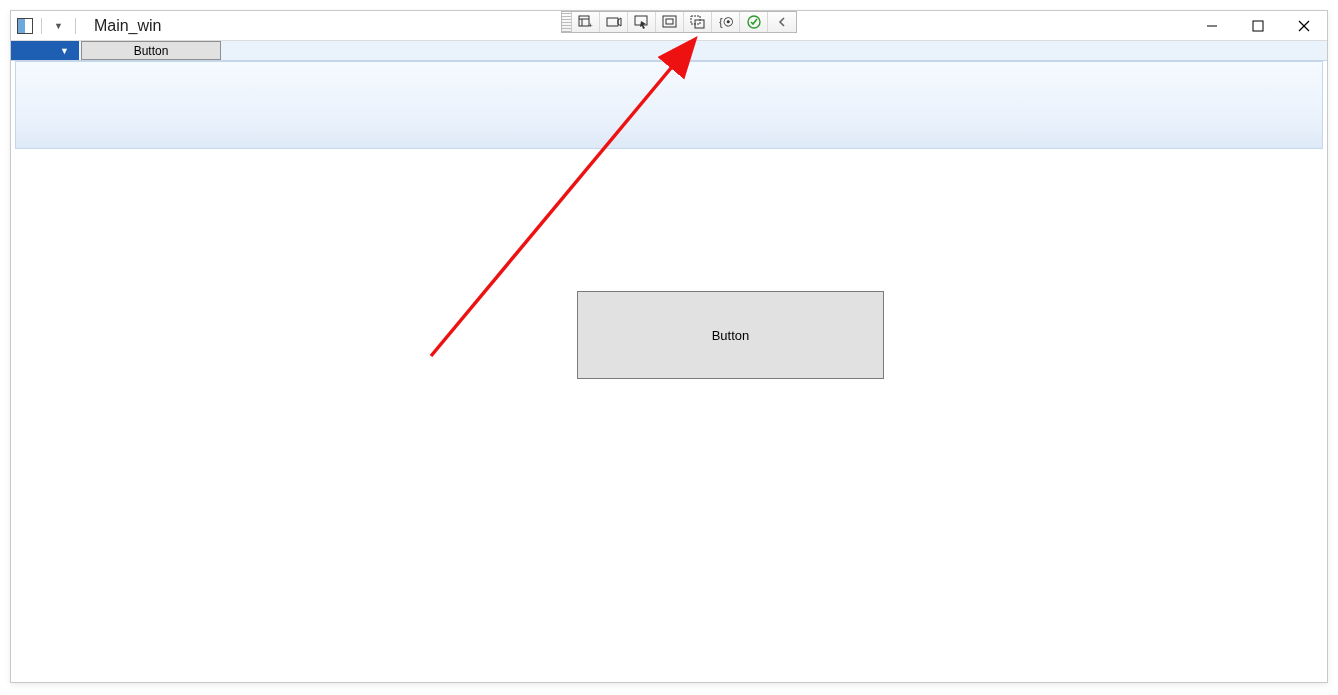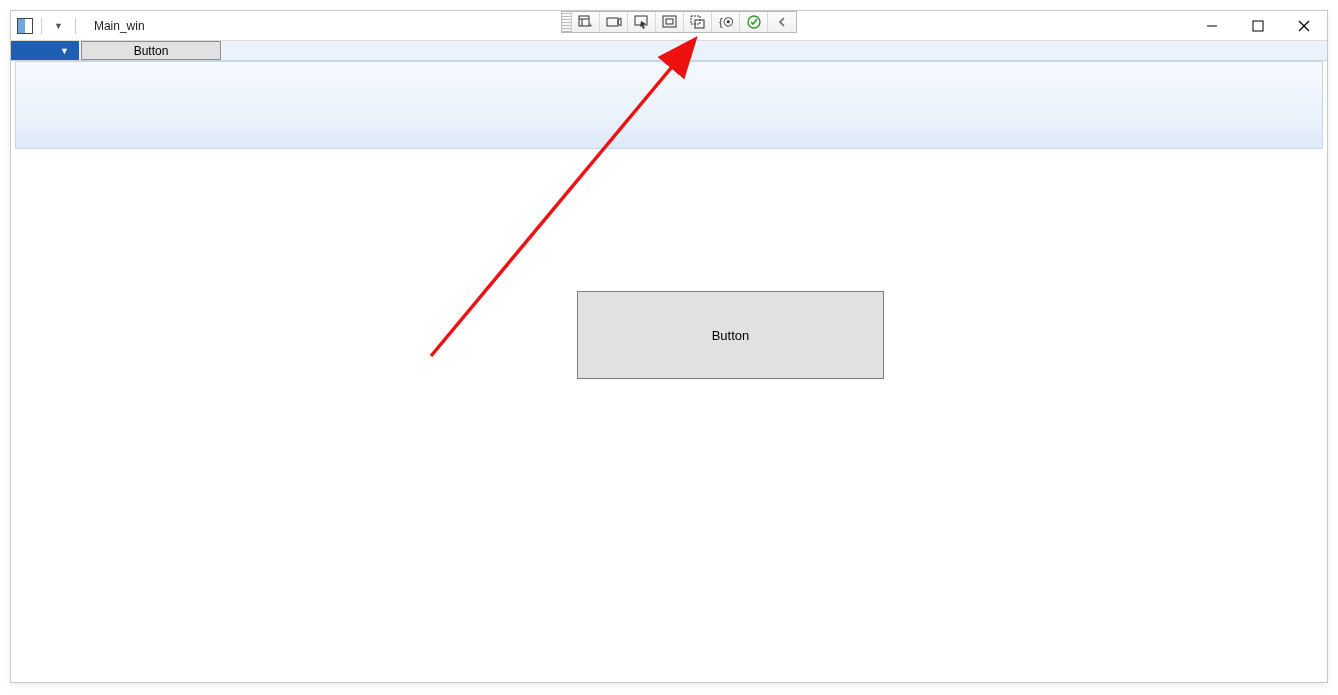--- a/index.html
+++ b/index.html
@@ -47,21 +47,21 @@
     width:1px; height:16px; background:#ccc; margin:0 4px;
   }
   .qat-drop {
     font-size: 9px;
     color:#555;
     padding: 0 4px;
     cursor: default;
   }
   .title-text {
     margin-left: 10px;
-    font-size: 12px;
+    font-size: 16px;
     color:#222;
   }
   
   .designer-toolbar {
     position: absolute;
     left: 550px;
     top: 0;
     height: 22px;
     display: flex;
     align-items: center;

